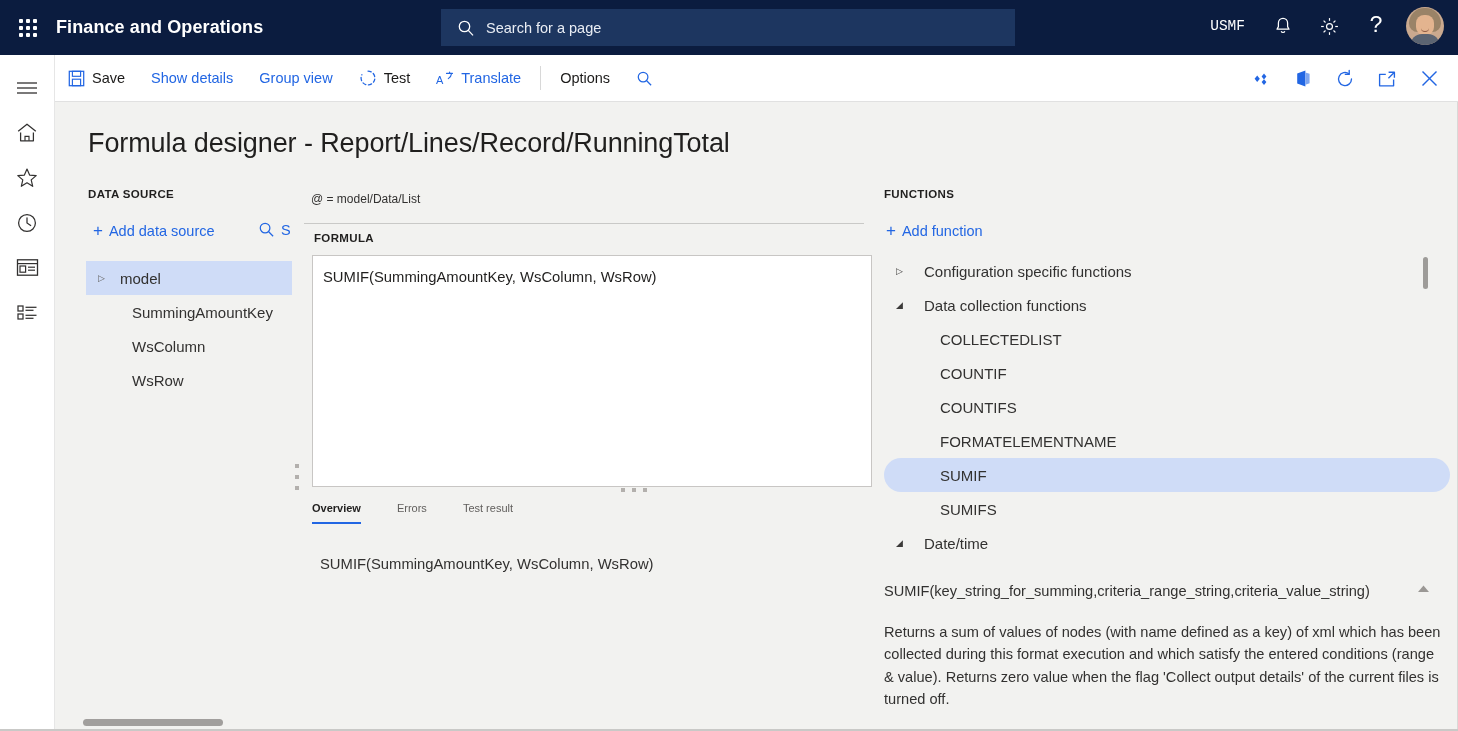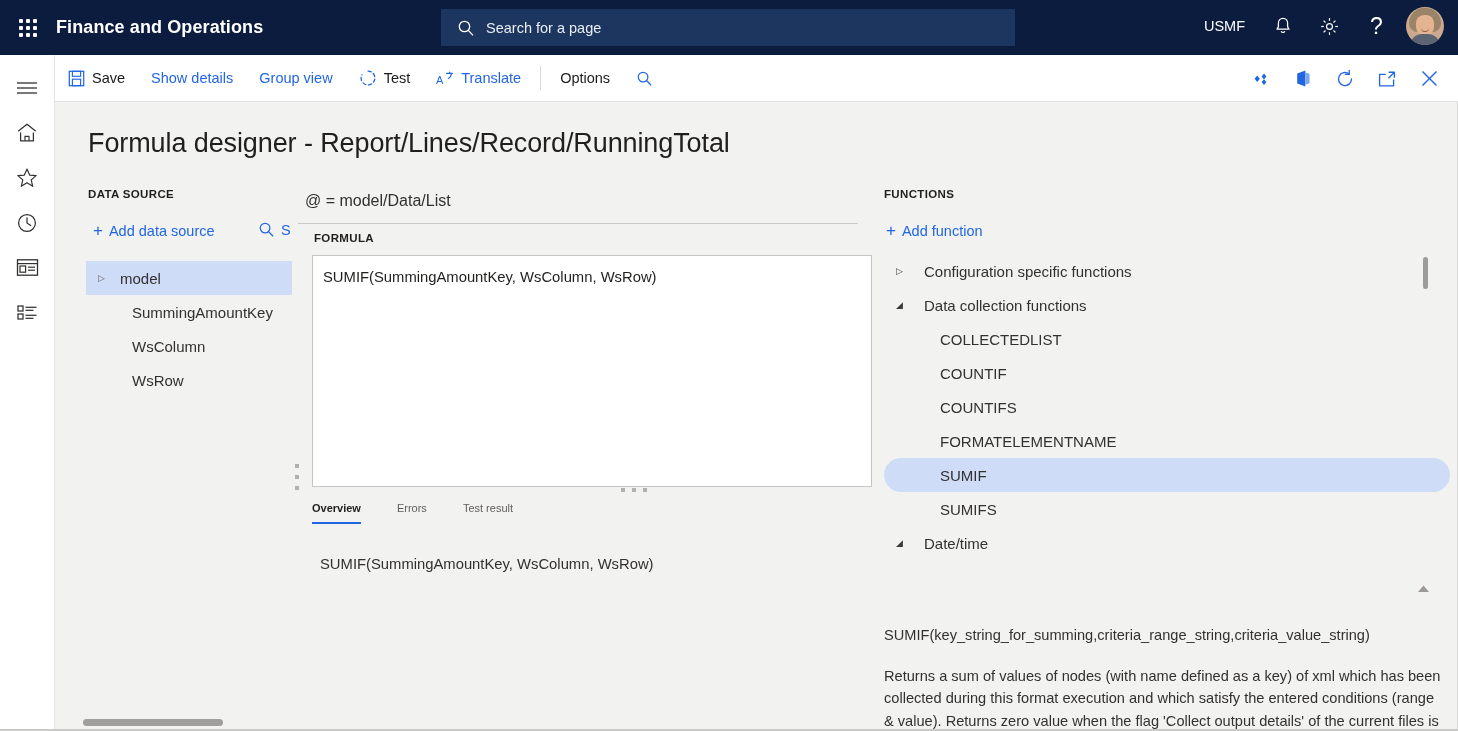--- a/index.html
+++ b/index.html
@@ -21,21 +21,21 @@
   .waffle-grid i { display: block; width: 4px; height: 4px; background: #ffffff; border-radius: 1px; }
   .app-title {
     color: #ffffff; font-size: 18px; font-weight: bold; letter-spacing: .1px;
     white-space: nowrap;
   }
   .searchbox {
     position: absolute; left: 441px; top: 9px; width: 574px; height: 37px;
     background: #1d3660; display: flex; align-items: center; padding-left: 16px; cursor: text;
   }
   .searchbox .ph { color: #e9edf4; font-size: 14.5px; margin-left: 11px; }
-  .top-right { position: absolute; right: 0; top: 0; height: 52px; display: flex; align-items: center; }
+  .top-right { position: absolute; right: 0; top: 0; height: 52px; display: flex; align-items: center; font-family: Liberation Mono, monospace; }
   .top-right .ti {
     color: #ffffff; height: 55px; display: flex; align-items: center; justify-content: center;
     cursor: pointer;
   }
   .usmf { font-size: 14.5px; padding: 0 14px; }
   .ic-btn { width: 47px; }
   .avatar {
     width: 38px; height: 38px; border-radius: 50%; margin: 0 14px 0 6px; overflow: hidden;
     background: #caa98f; position: relative; cursor: pointer; flex: none;
   }
@@ -103,22 +103,22 @@
     height: 34px; display: flex; align-items: center; font-size: 15px; color: #323130; cursor: pointer;
     padding-left: 12px;
   }
   .ds-row.sel { background: #cfdcf7; }
   .ds-row .tri { width: 20px; font-size: 9px; color: #605e5c; }
   .ds-row .nm { margin-left: 2px; }
   .ds-row.child { padding-left: 44px; }
 
   
   .expr {
-    position: absolute; left: 243px; top: 90px; width: 560px; height: 32px;
-    border-bottom: 1px solid #c9c9c7; font-size: 16px; color: #323130;
+    position: absolute; left: 249px; top: 90px; width: 560px; height: 32px;
+    border-bottom: 1px solid #c9c9c7; font-size: 12px; color: #323130;
     display: flex; align-items: flex-start; padding-left: 7px;
   }
 
   
   .f-box {
     position: absolute; left: 257px; top: 153px; width: 560px; height: 232px;
     background: #ffffff; border: 1px solid #c8c6c4;
     font-size: 14.8px; color: #201f1e; padding: 11px 10px; cursor: text;
     line-height: 1.4; overflow: hidden;
   }
@@ -157,21 +157,21 @@
   .fn-scroll {
     position: absolute; left: 1368px; top: 155px; width: 5px; height: 32px;
     background: #9e9c99; border-radius: 3px;
   }
 
   
   .desc {
     position: absolute; left: 829px; top: 478px; width: 562px;
     font-size: 14.6px; color: #323130; line-height: 1.52;
   }
-  .desc .sig { margin-bottom: 19px; white-space: nowrap; margin-top: 44px; }
+  .desc .sig { margin-bottom: 19px; white-space: nowrap; }
   .desc-arrows { position: absolute; left: 1358px; top: 482px; width: 22px; height: 240px; }
   .desc-arrows .up { position: absolute; top: 0; left: 4px; }
 
   
   .hscroll-track {
     position: absolute; left: 0px; top: 613px; width: 1403px; height: 16px;
   }
   .hscroll-thumb {
     position: absolute; left: 28px; top: 4px; width: 140px; height: 7px;
     background: #a19f9d; border-radius: 4px; cursor: pointer;

